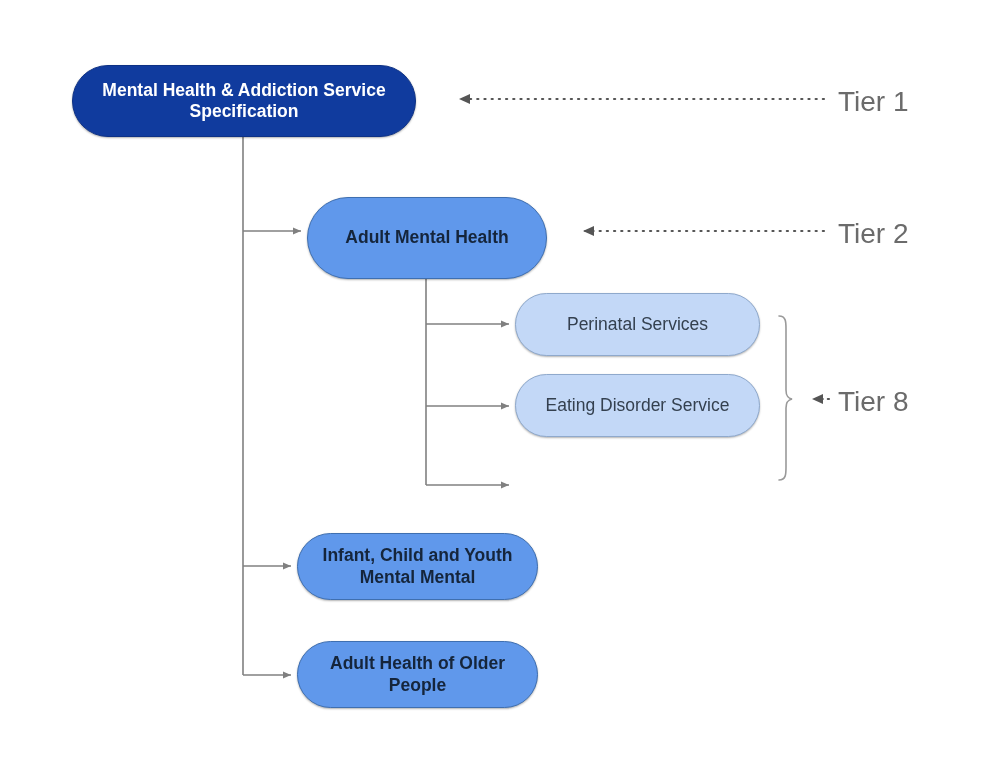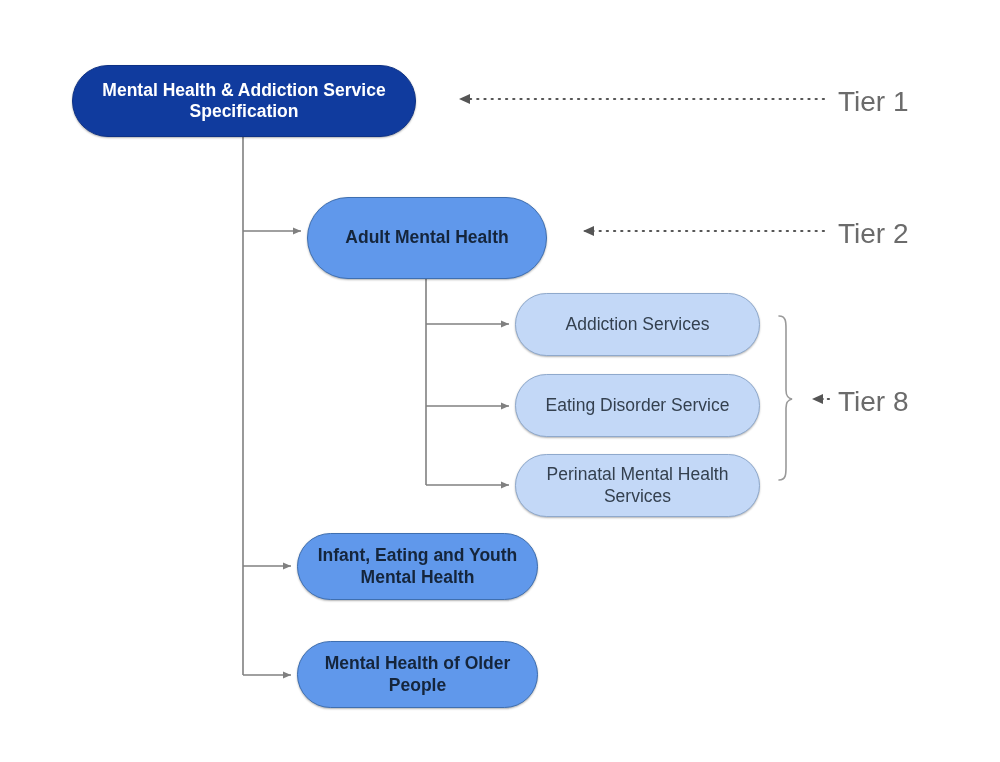--- a/index.html
+++ b/index.html
@@ -139,38 +139,35 @@
 
   <div class="node node-tier1" style="left:72px; top:65px; width:344px; height:72px;">
     <span>Mental Health &amp; Addiction Service Specification</span>
   </div>
 
   <div class="node node-tier2" style="left:307px; top:197px; width:240px; height:82px;">
     <span>Adult Mental Health</span>
   </div>
 
   <div class="node node-tier2" style="left:297px; top:533px; width:241px; height:67px;">
-    <span>Infant, Eating and Youth Mental Health</span>
+    <span>Infant, Child and Youth Mental Mental</span>
   </div>
 
   <div class="node node-tier2" style="left:297px; top:641px; width:241px; height:67px;">
-    <span>Mental Health of Older People</span>
+    <span>Adult Health of Older People</span>
   </div>
 
   <div class="node node-tier3" style="left:515px; top:293px; width:245px; height:63px;">
-    <span>Addiction Services</span>
+    <span>Perinatal Services</span>
   </div>
 
   <div class="node node-tier3" style="left:515px; top:374px; width:245px; height:63px;">
     <span>Eating Disorder Service</span>
   </div>
 
-  <div class="node node-tier3" style="left:515px; top:454px; width:245px; height:63px;">
-    <span>Perinatal Mental Health Services</span>
-  </div>
 
   <div class="tier-label" style="left:838px; top:88px;">Tier 1</div>
 
   <div class="tier-label" style="left:838px; top:220px;">Tier 2</div>
 
   <div class="tier-label" style="left:838px; top:388px;">Tier 8</div>
 
 </div>
 
 </body></html>

